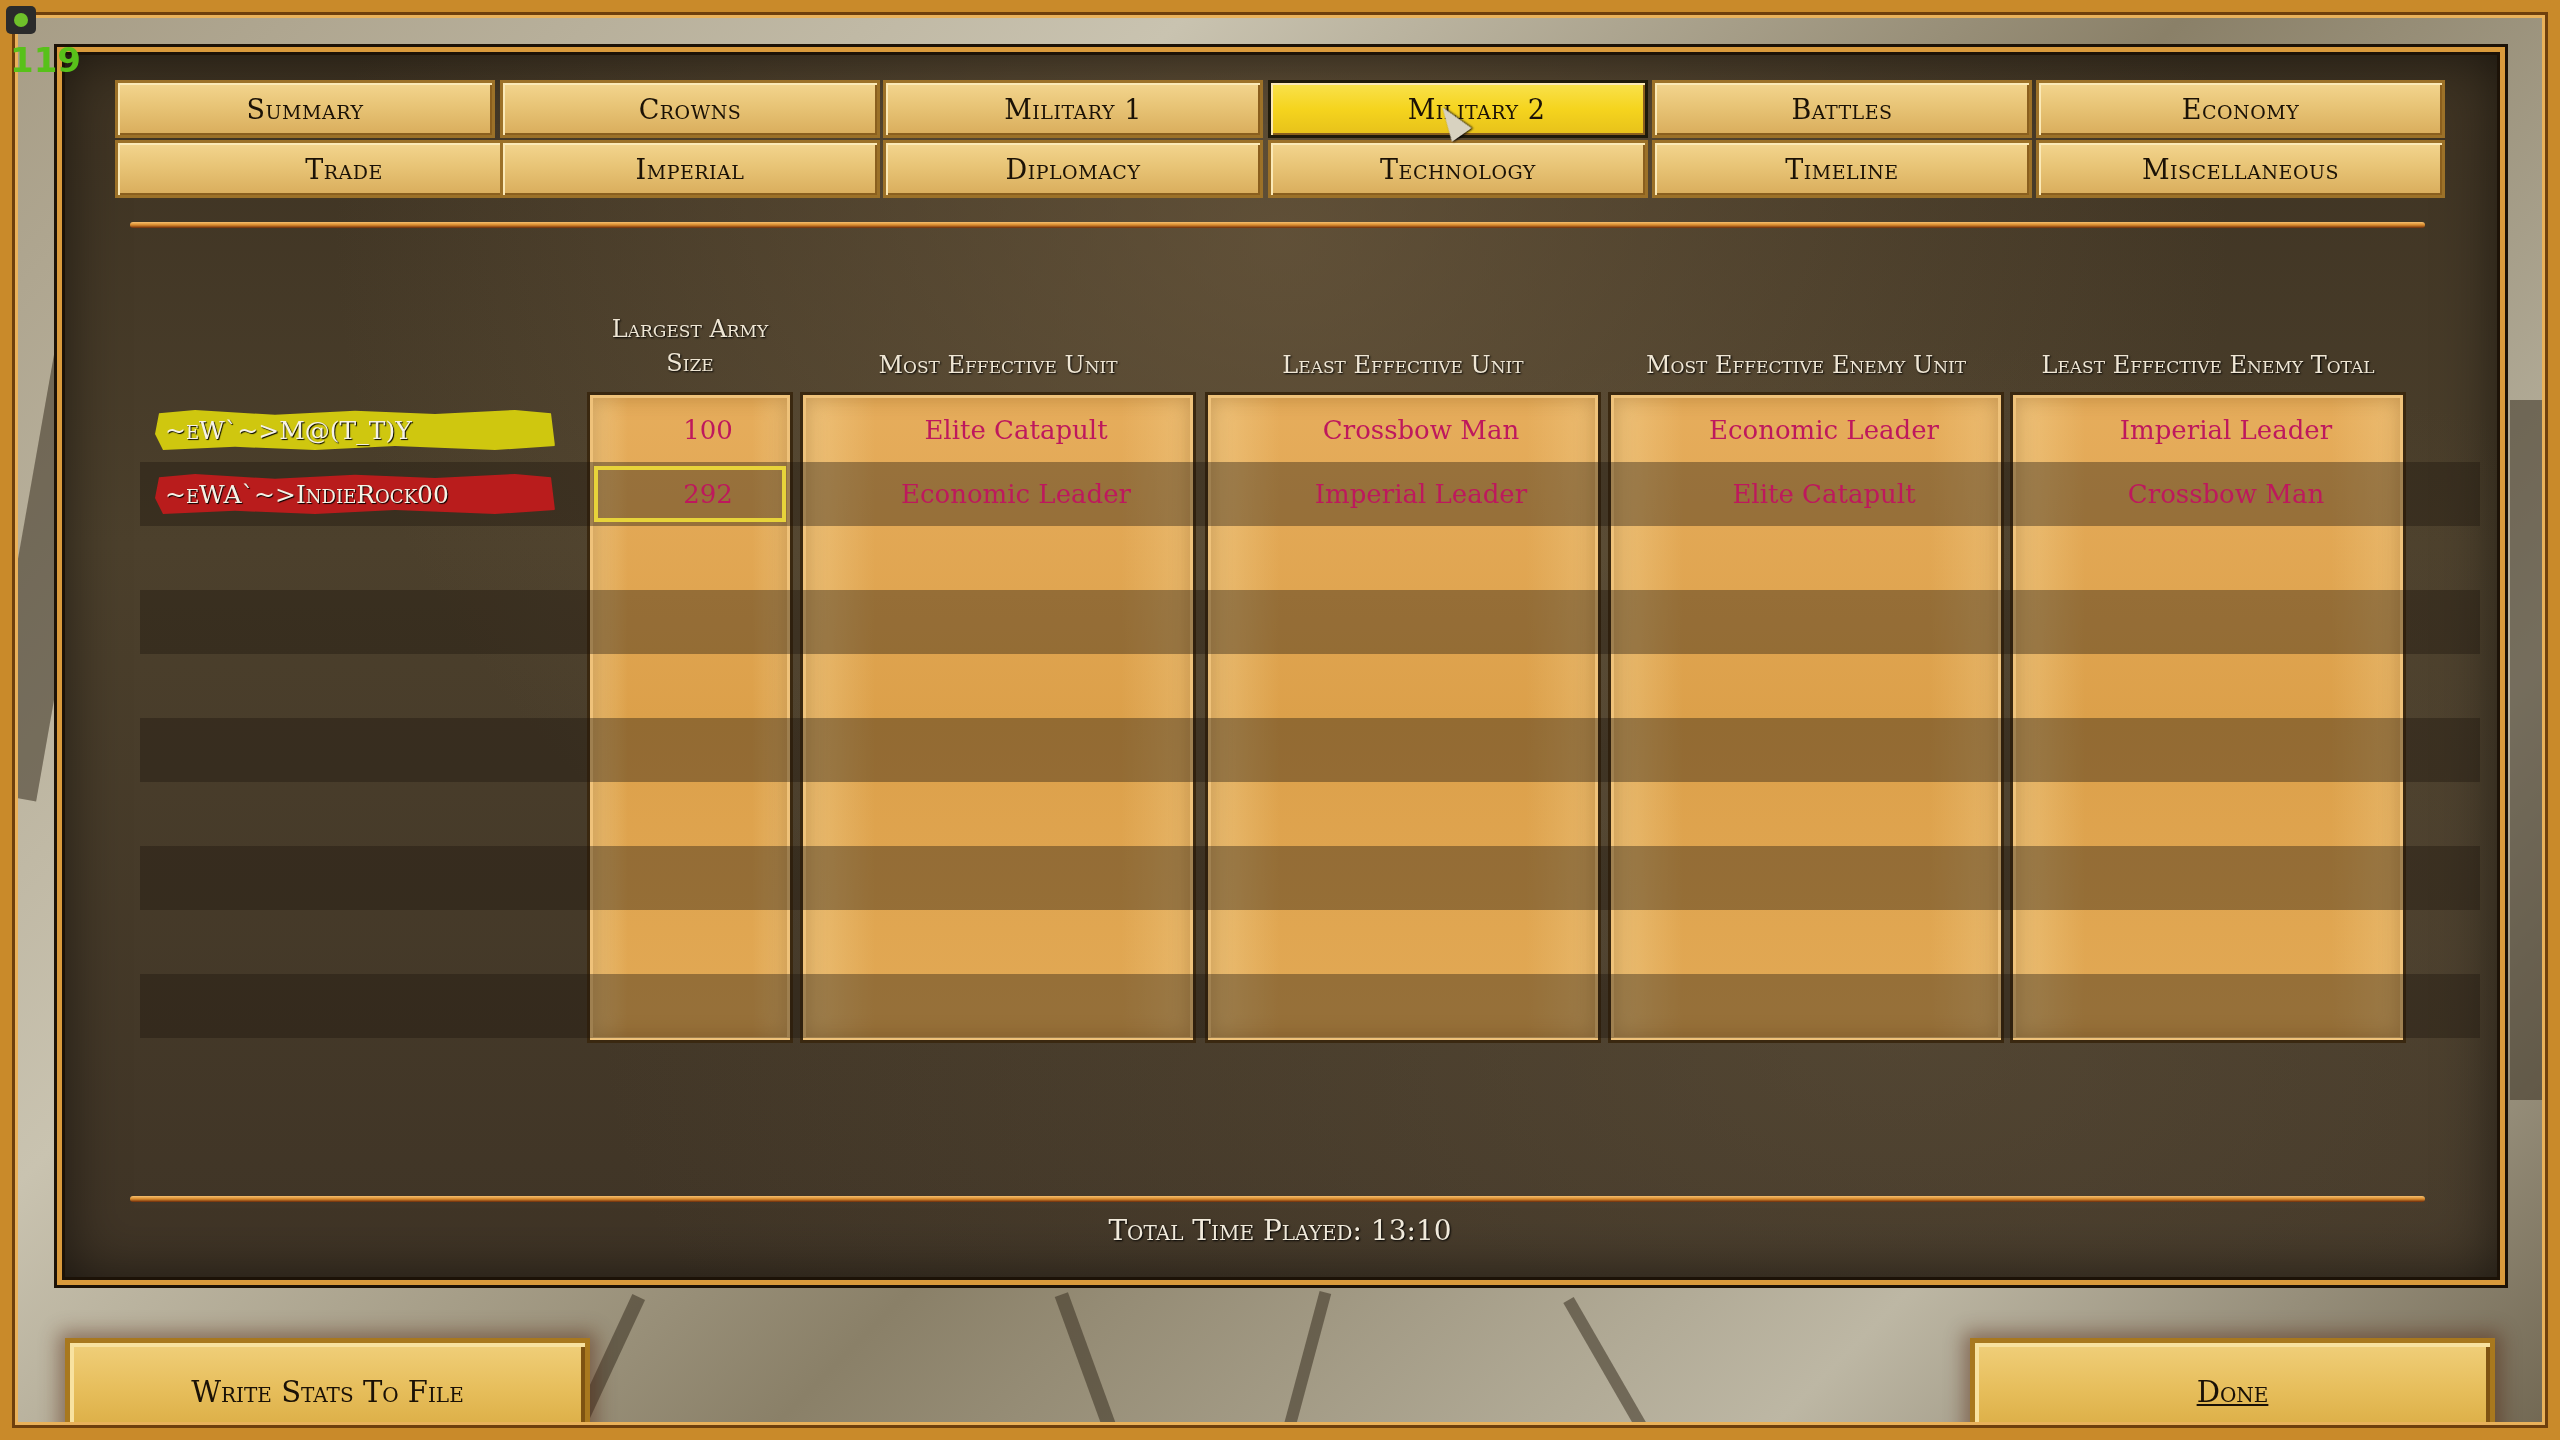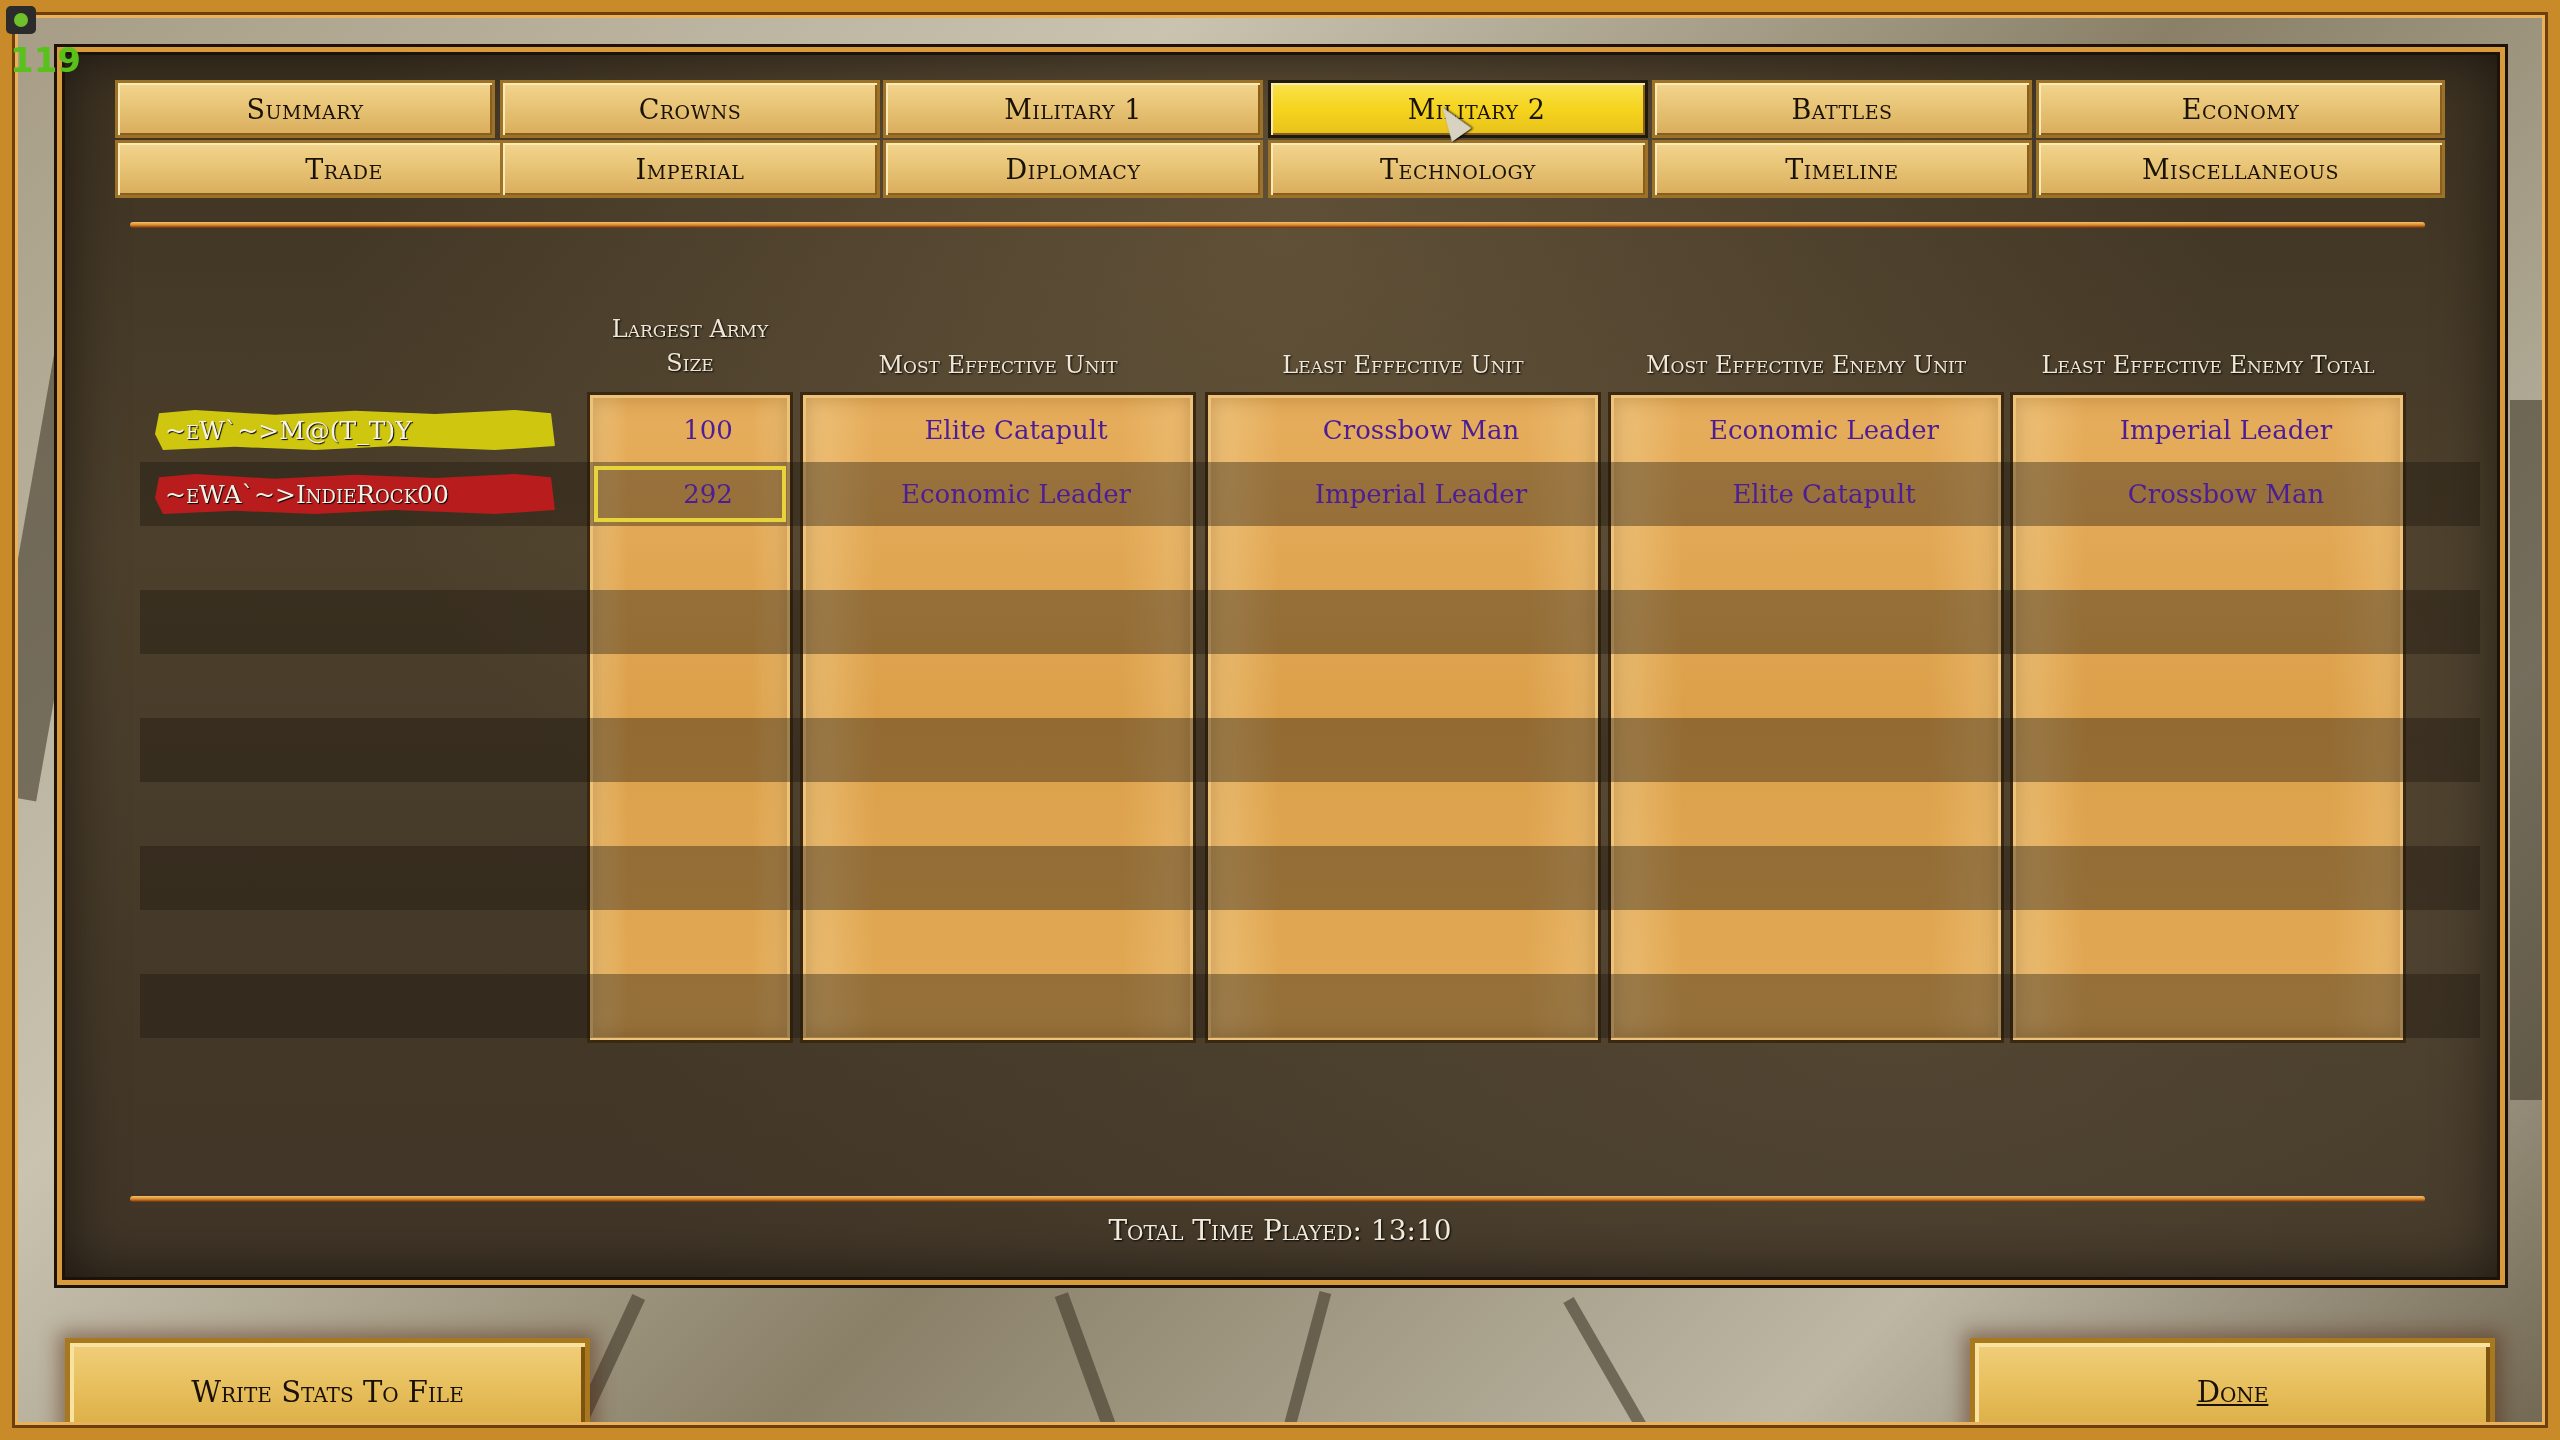--- a/index.html
+++ b/index.html
@@ -69,21 +69,21 @@
   .data-col {
     position: absolute; top: 395px; height: 645px;
     background:
       linear-gradient(90deg, rgba(255,235,180,.35) 0%, rgba(0,0,0,0) 18%, rgba(0,0,0,0) 82%, rgba(255,235,180,.25) 100%),
       linear-gradient(180deg, #e6ad5c 0%, #dca04a 50%, #e2a955 100%);
     border: 3px solid #efc27a;
     box-shadow: 0 0 0 3px #3a2810, inset 0 0 20px rgba(120,70,10,.35);
   }
   .cell {
     position: absolute; height: 64px; display: flex; align-items: center; justify-content: center;
-    color: #4c1d95; font-size: 26px; z-index: 3; padding-left: 36px;
+    color: #be185d; font-size: 26px; z-index: 3; padding-left: 36px;
   }
   .cell.selected { outline: 4px solid #e7d33a; outline-offset: -8px; }
 
   .player-bar {
     position: absolute; height: 40px; width: 400px; left: 155px;
     display: flex; align-items: center; padding-left: 10px;
     color: #f6f2e6; font-size: 25px; font-variant: small-caps;
     text-shadow: 1px 1px 1px #000; border-radius: 6px;
     clip-path: polygon(1% 8%, 10% 0, 30% 12%, 50% 2%, 70% 10%, 90% 0, 99% 8%, 100% 90%, 85% 100%, 60% 90%, 40% 100%, 20% 92%, 2% 100%, 0 60%);
     z-index: 3;

